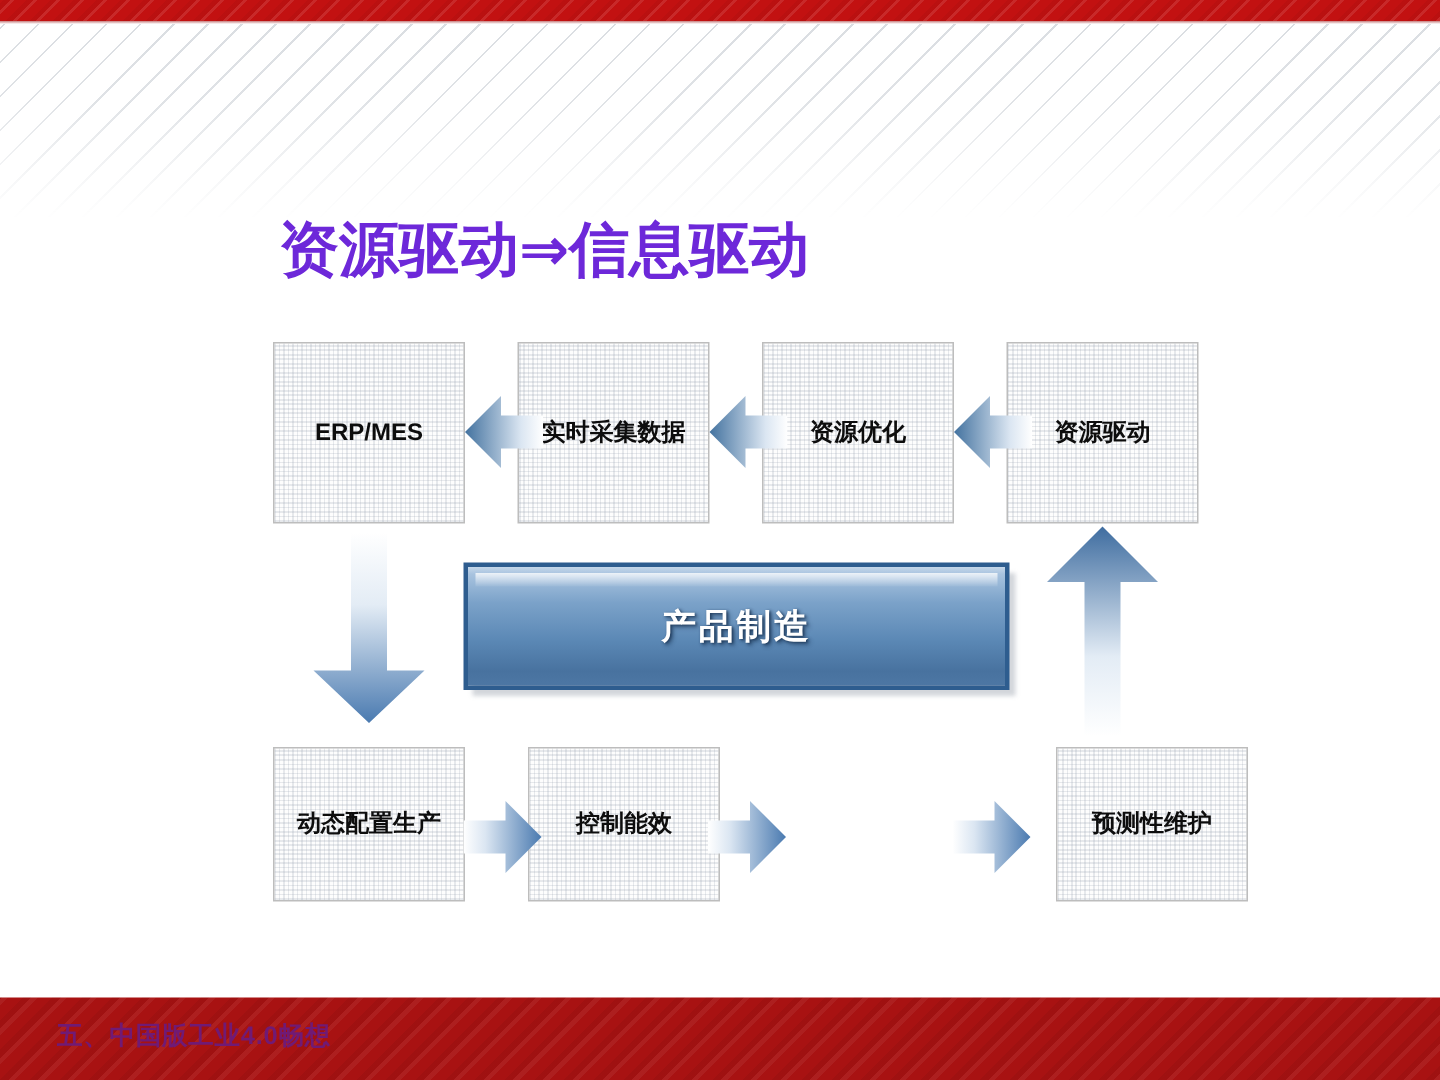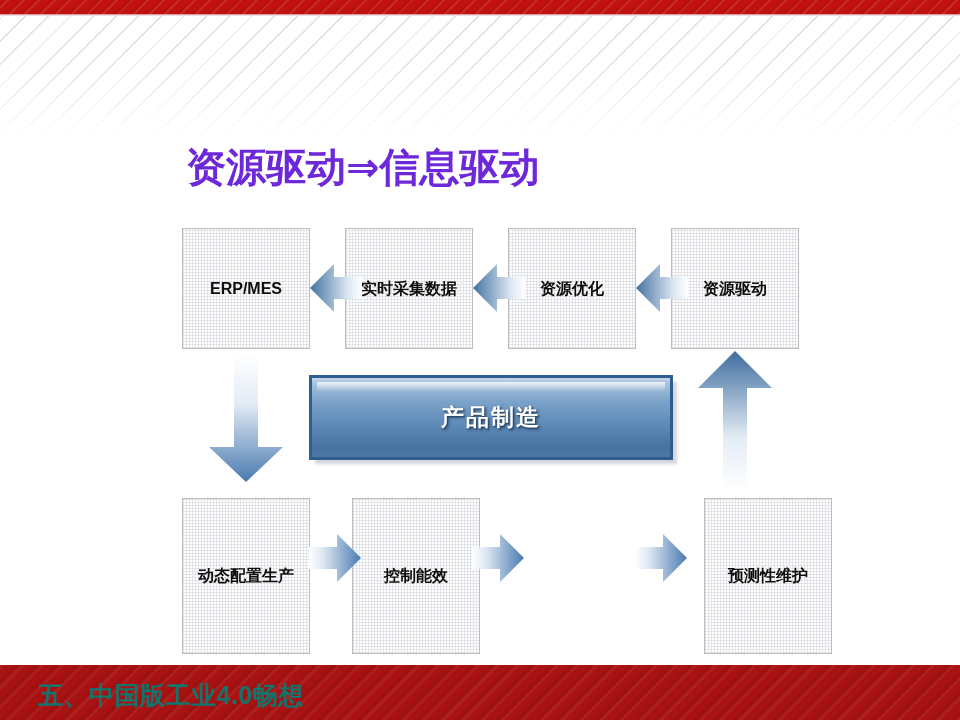--- a/index.html
+++ b/index.html
@@ -81,21 +81,21 @@
   }
   .pbox .pbox-label {
     font-size: 16px;
     font-weight: bold;
     color: #0d0d0d;
     text-align: center;
     line-height: 18px;
     padding: 4px 4px;
   }
   .pbox.top-row { top: 228px; width: 128px; height: 121px; }
-  .pbox.bottom-row { top: 498px; width: 128px; height: 156px; }
+  .pbox.bottom-row { top: 498px; width: 128px; height: 103px; }
 
   
   .h-arrow {
     position: absolute;
     width: 54px;
     height: 58px;
   }
   .h-arrow svg { display: block; width: 54px; height: 58px; }
 
   
@@ -158,23 +158,23 @@
         rgba(255,255,255,0.055) 3px,
         rgba(0,0,0,0.05) 3px,
         rgba(0,0,0,0.05) 7px,
         rgba(255,255,255,0) 7px,
         rgba(255,255,255,0) 14px);
   }
   .footer-text {
     position: absolute;
     left: 38px;
     top: 679px;
-    font-size: 25px;
+    font-size: 17px;
     font-weight: bold;
-    color: #0f766e;
+    color: #701a75;
     white-space: nowrap;
     letter-spacing: 0.5px;
   }
 </style>
 </head>
 <body>
 
 <div id="slide">
 
   <div class="top-red-band"></div>

